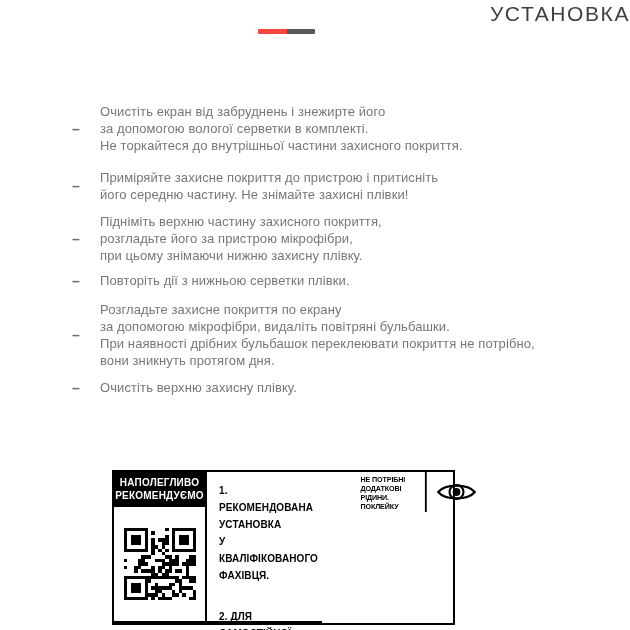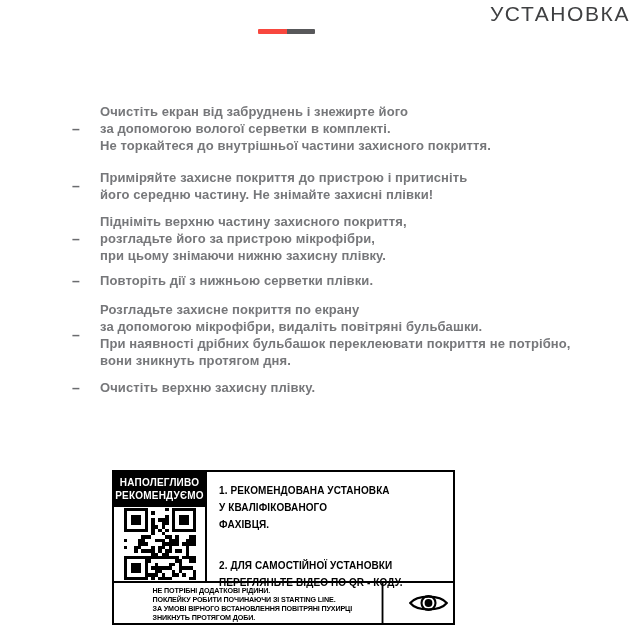--- a/index.html
+++ b/index.html
@@ -26,34 +26,34 @@
   
   .step {
     position: absolute; left: 72px; display: flex; align-items: center;
   }
   .step .dash {
     width: 28px; flex: 0 0 28px; font-weight: 700; font-size: 14px;
     color: #6b6c6f; line-height: 1;
   }
   .step .text {
     font-size: 13px; line-height: 17px; color: #76777a;
-    white-space: pre-line; letter-spacing: 0.1px; font-weight: bold;
+    white-space: pre-line; letter-spacing: 0.1px;
   }
   .s1 { top: 103px; }
   .s2 { top: 169px; }
   .s3 { top: 213px; }
   .s4 { top: 272px; }
   .s5 { top: 301px; }
   .s6 { top: 379px; }
 
   
   .rec-box {
     position: absolute; left: 112px; top: 470px; width: 343px; height: 155px;
     border: 2px solid #000; box-sizing: border-box;
-    display: flex; flex-direction: column; background: #fff;
+    display: flex; flex-direction: row; background: #fff;
   }
   .rec-main { flex: 1; display: flex; border-bottom: 2px solid #000; min-height: 0; }
   .rec-left {
     width: 91px; flex: 0 0 91px; border-right: 2px solid #000;
     display: flex; flex-direction: column; min-height: 0;
   }
   .rec-badge {
     background: #000; color: #fff; font-weight: 700; font-size: 10px;
     line-height: 12.5px; text-align: center; padding: 5px 0 5px;
     white-space: pre-line; letter-spacing: 0.2px;

